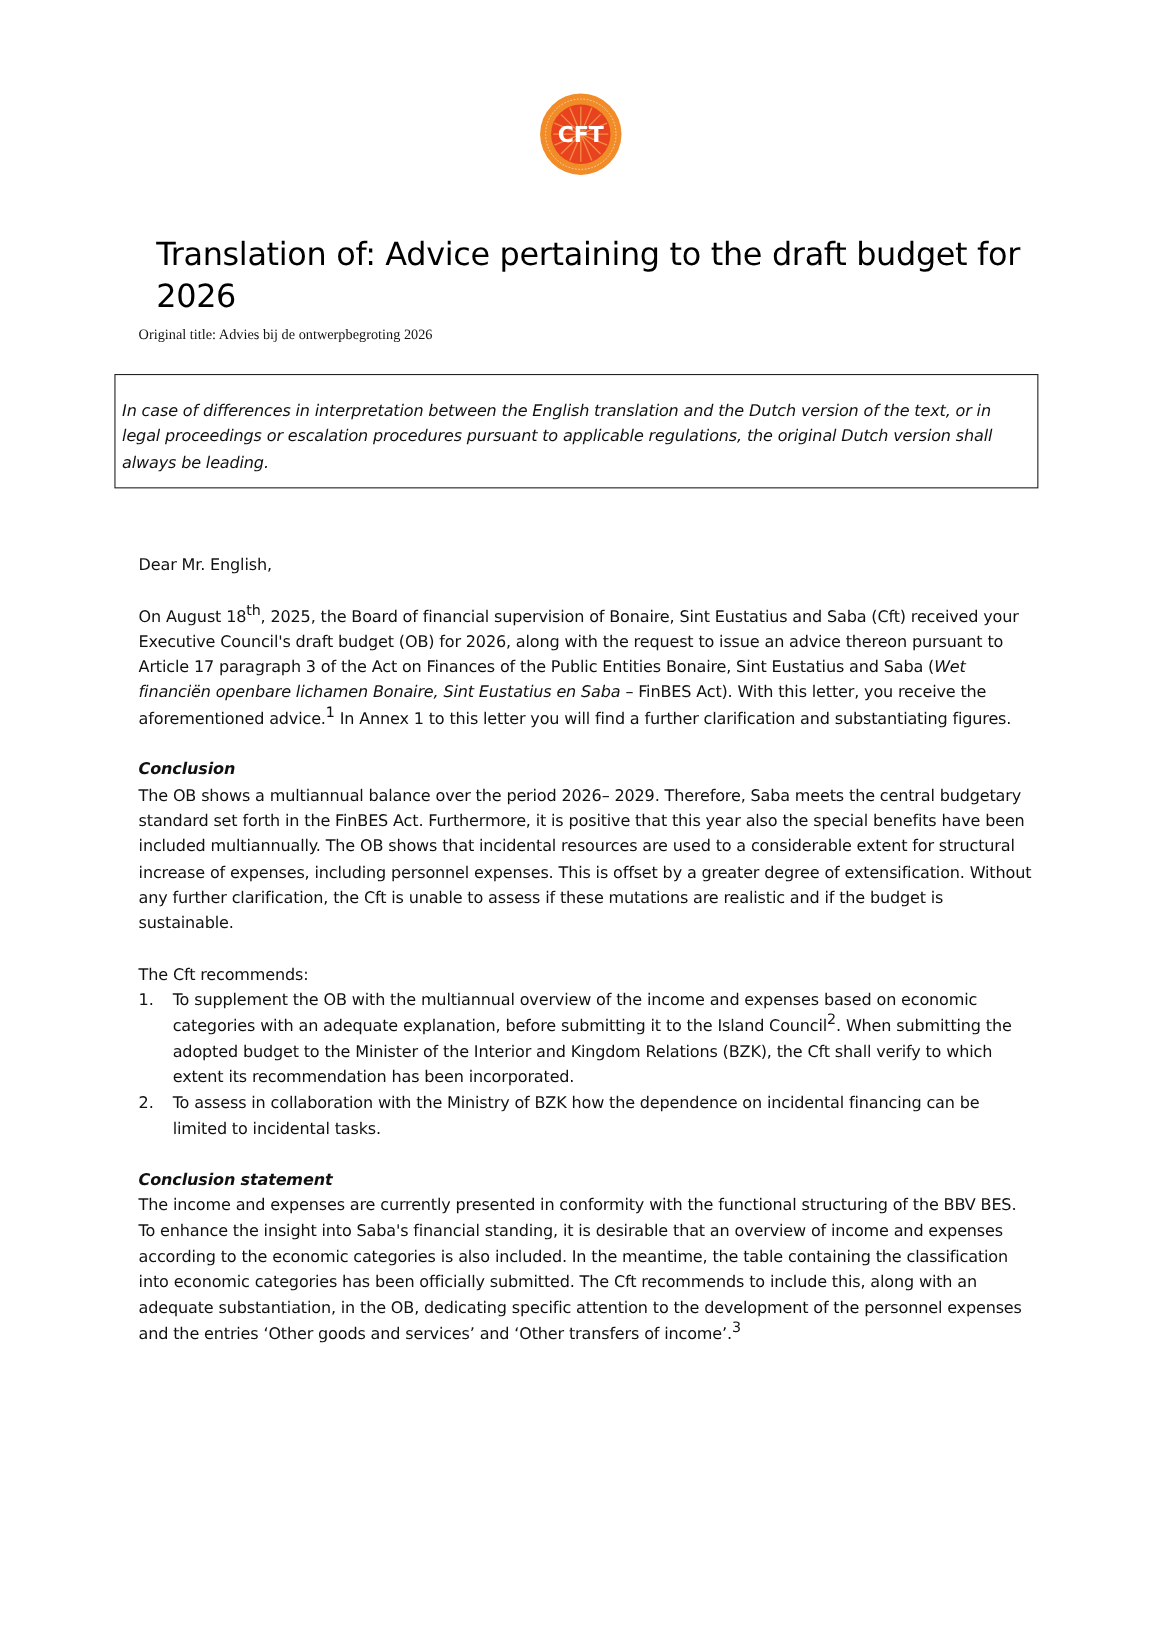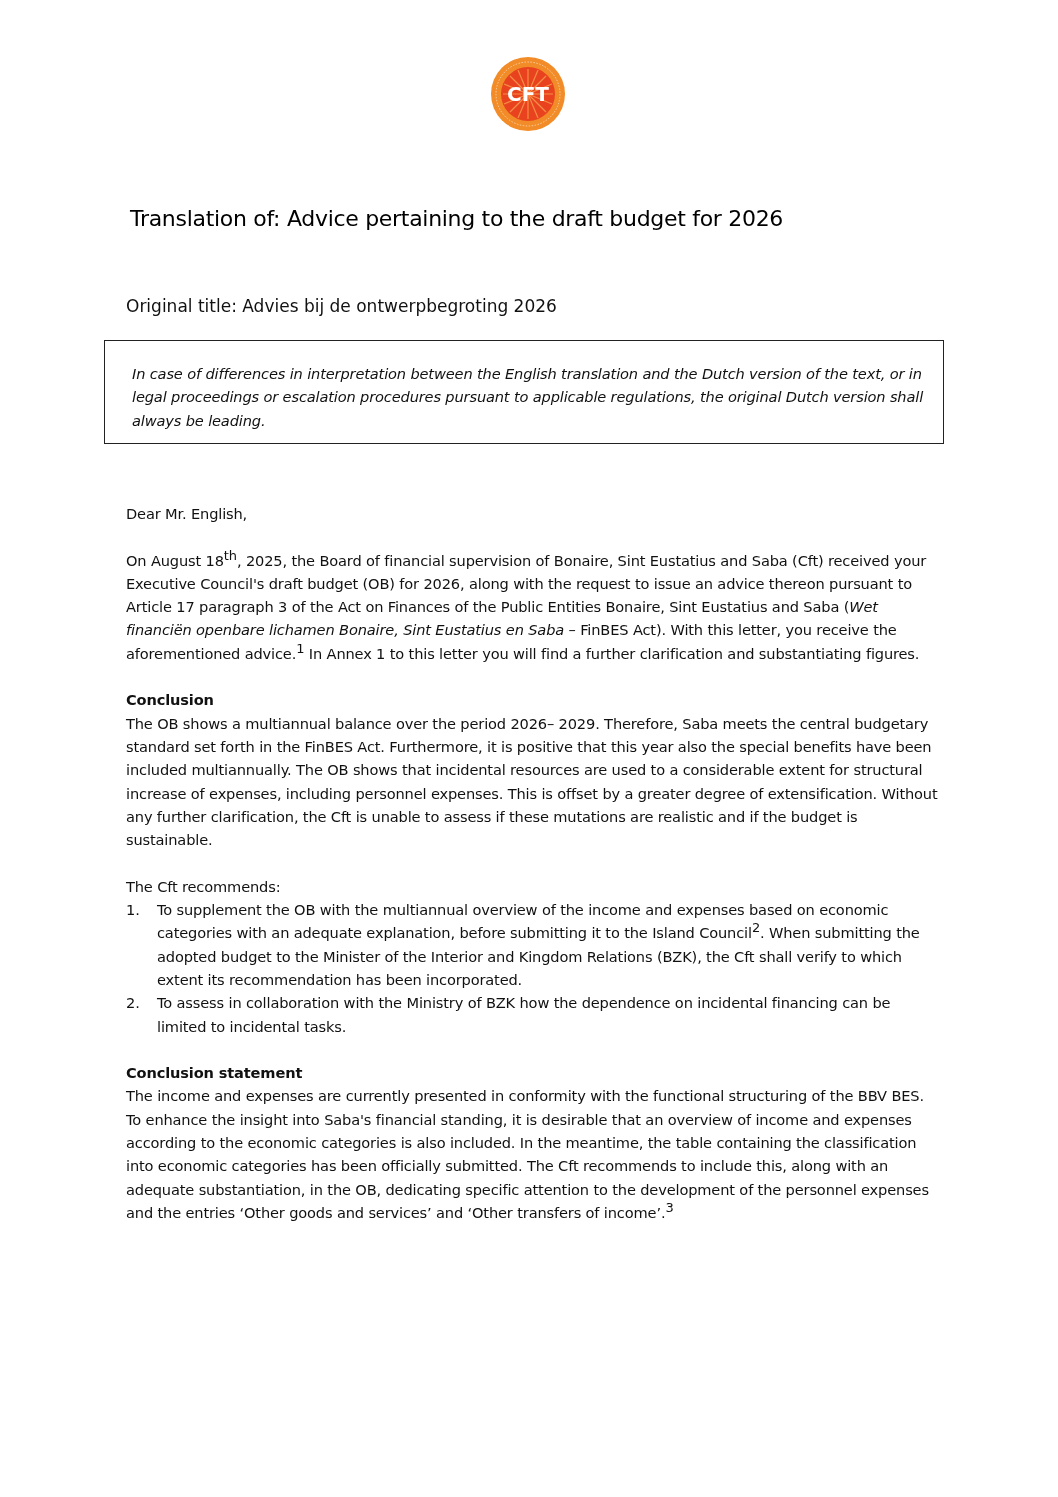--- a/index.html
+++ b/index.html
@@ -1,31 +1,31 @@
 <!DOCTYPE html>
 <html><head>
 <meta charset="utf-8">
 <style>
   html, body { margin: 0; padding: 0; background: #ffffff; }
   body { width: 1058px; height: 1497px; position: relative; overflow: hidden;
          font-family: "DejaVu Sans", sans-serif; color: #111; }
-  .logo { position: absolute; left: 490px; top: 56px; width: 76px; height: 76px; }
-  .title { position: absolute; left: 126px; top: 196px; width: 800px; margin: 4px;
+  .logo { position: absolute; left: 490px; top: 84px; width: 76px; height: 76px; }
+  .title { position: absolute; left: 126px; top: 196px; width: 800px; margin: 16px;
            font-family: "DejaVu Sans", sans-serif; font-weight: normal;
-           font-size: 22px; line-height: 38px; color: #000; letter-spacing: -0.3px; }
-  .orig { position: absolute; left: 126px; top: 296px; font-size: 17px; margin: 0; }
+           font-size: 29px; line-height: 38px; color: #000; letter-spacing: -0.3px; }
+  .orig { position: absolute; left: 126px; top: 296px; font-size: 13px; margin: 0; font-family: Liberation Serif, serif; }
   .notice { position: absolute; left: 104px; top: 340px; width: 840px; height: 104px;
-            border: 1.5px solid #222; box-sizing: border-box; padding: 21px 18px 0 27px; }
+            border: 1.5px solid #222; box-sizing: border-box; padding: 21px 18px 0 6px; }
   .notice p { margin: 0; font-style: italic; font-size: 14.6px; line-height: 23.3px;
               letter-spacing: -0.15px; }
   .body { position: absolute; left: 126px; top: 502px; width: 812px;
           font-size: 14.6px; line-height: 23.3px; letter-spacing: -0.15px; }
   .body p { margin: 0; }
   .gap { height: 23.3px; }
-  .h { font-weight: bold; }
+  .h { font-weight: bold; font-style: italic; }
   .sub { font-style: italic; }
   sup { font-size: 13px; line-height: 0; vertical-align: 6px; }
   ol { margin: 0; padding: 0; list-style: none; }
   ol li { position: relative; padding-left: 31px; }
   ol li .num { position: absolute; left: 0; top: 0; }
 </style>
 </head>
 <body>
 
 <div class="logo">

